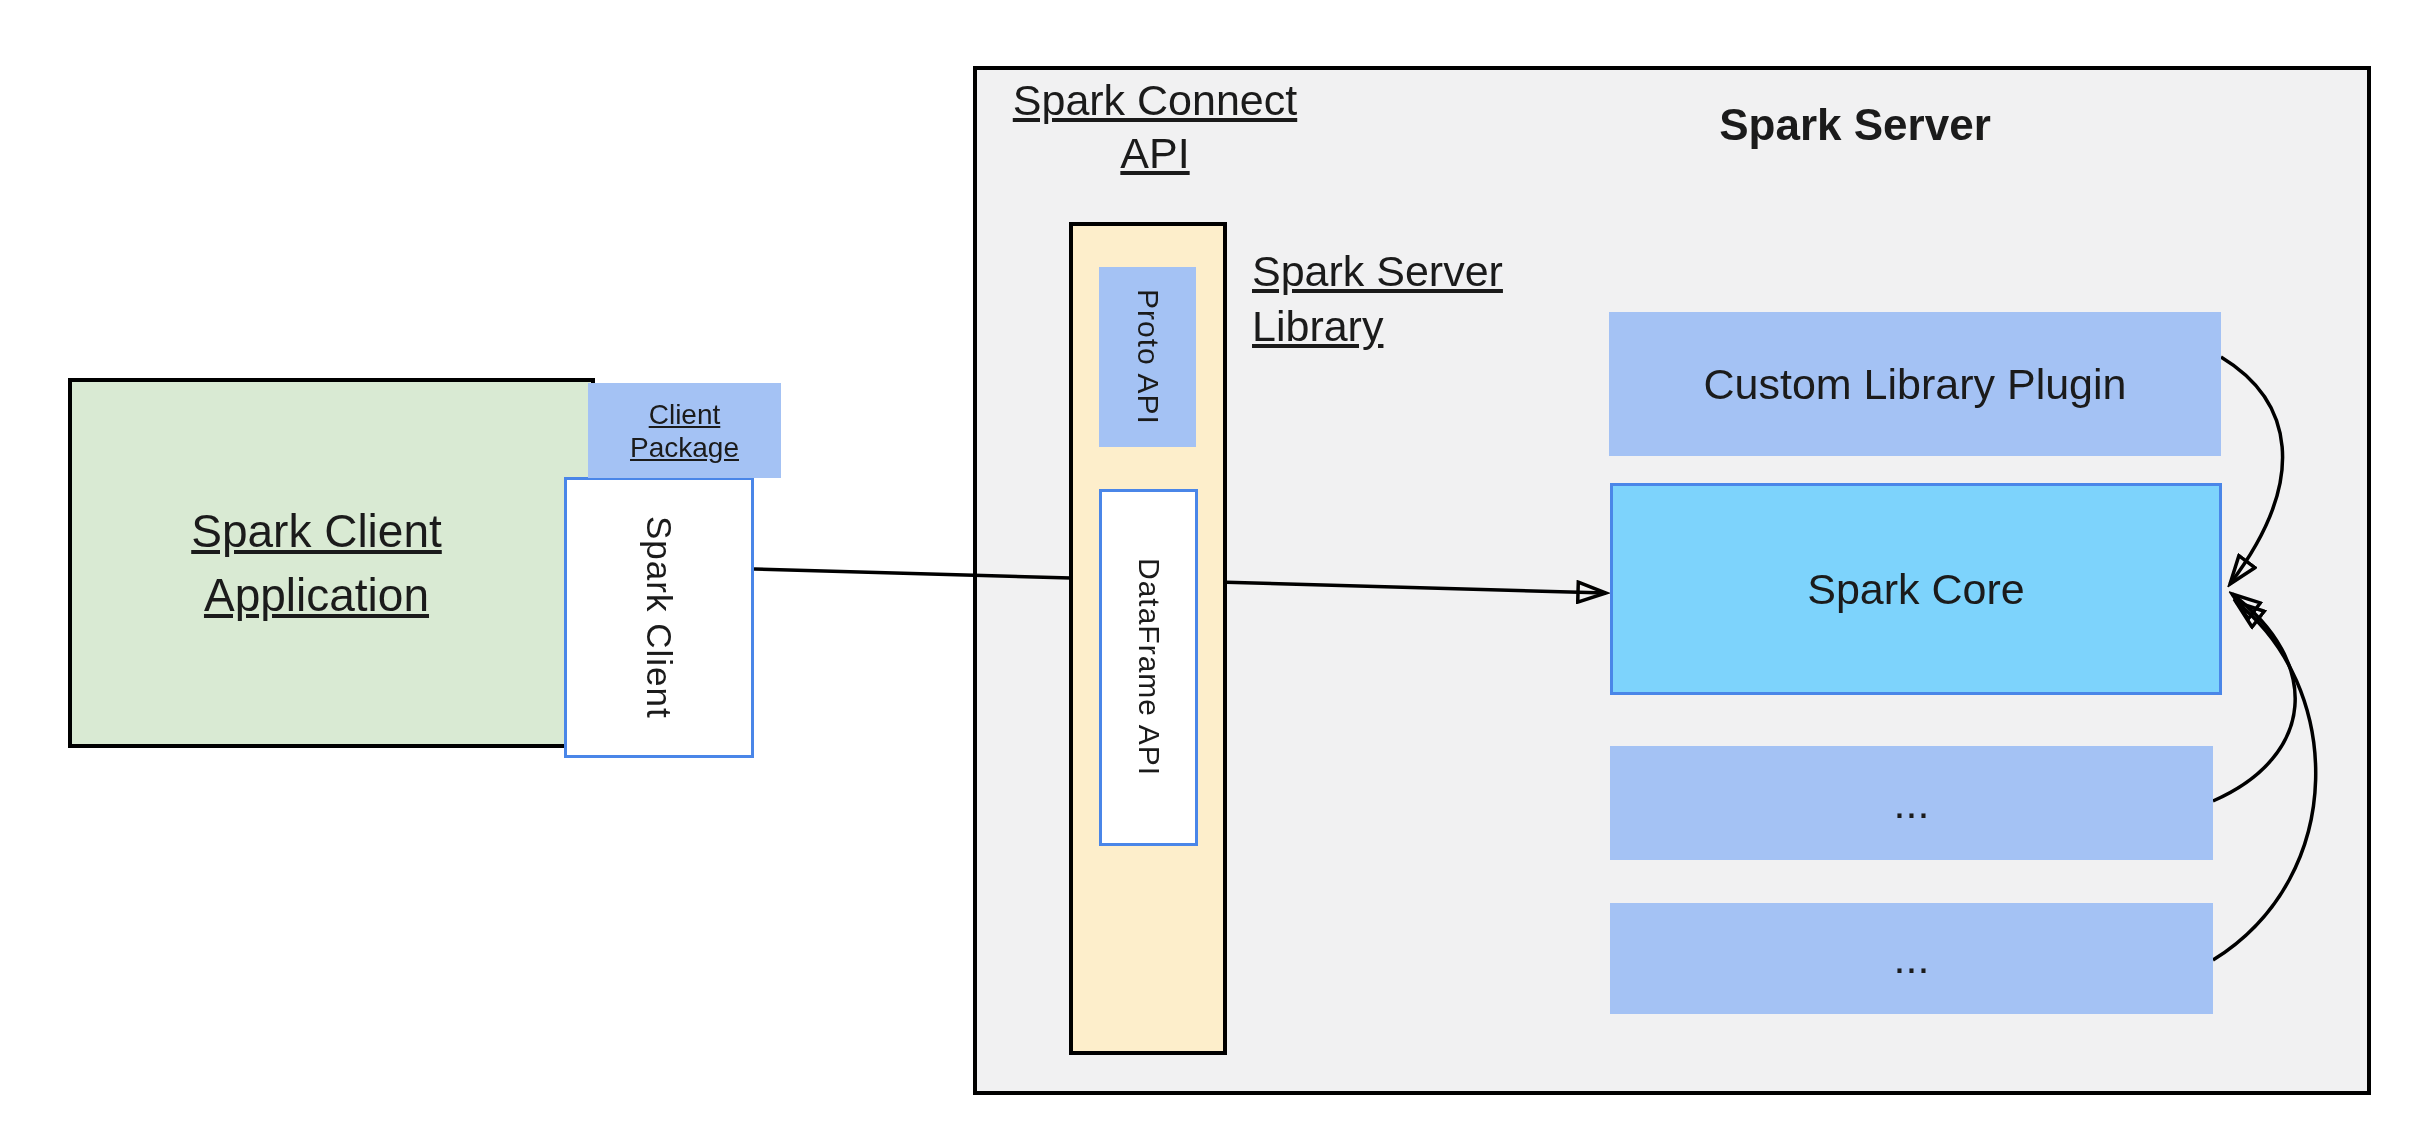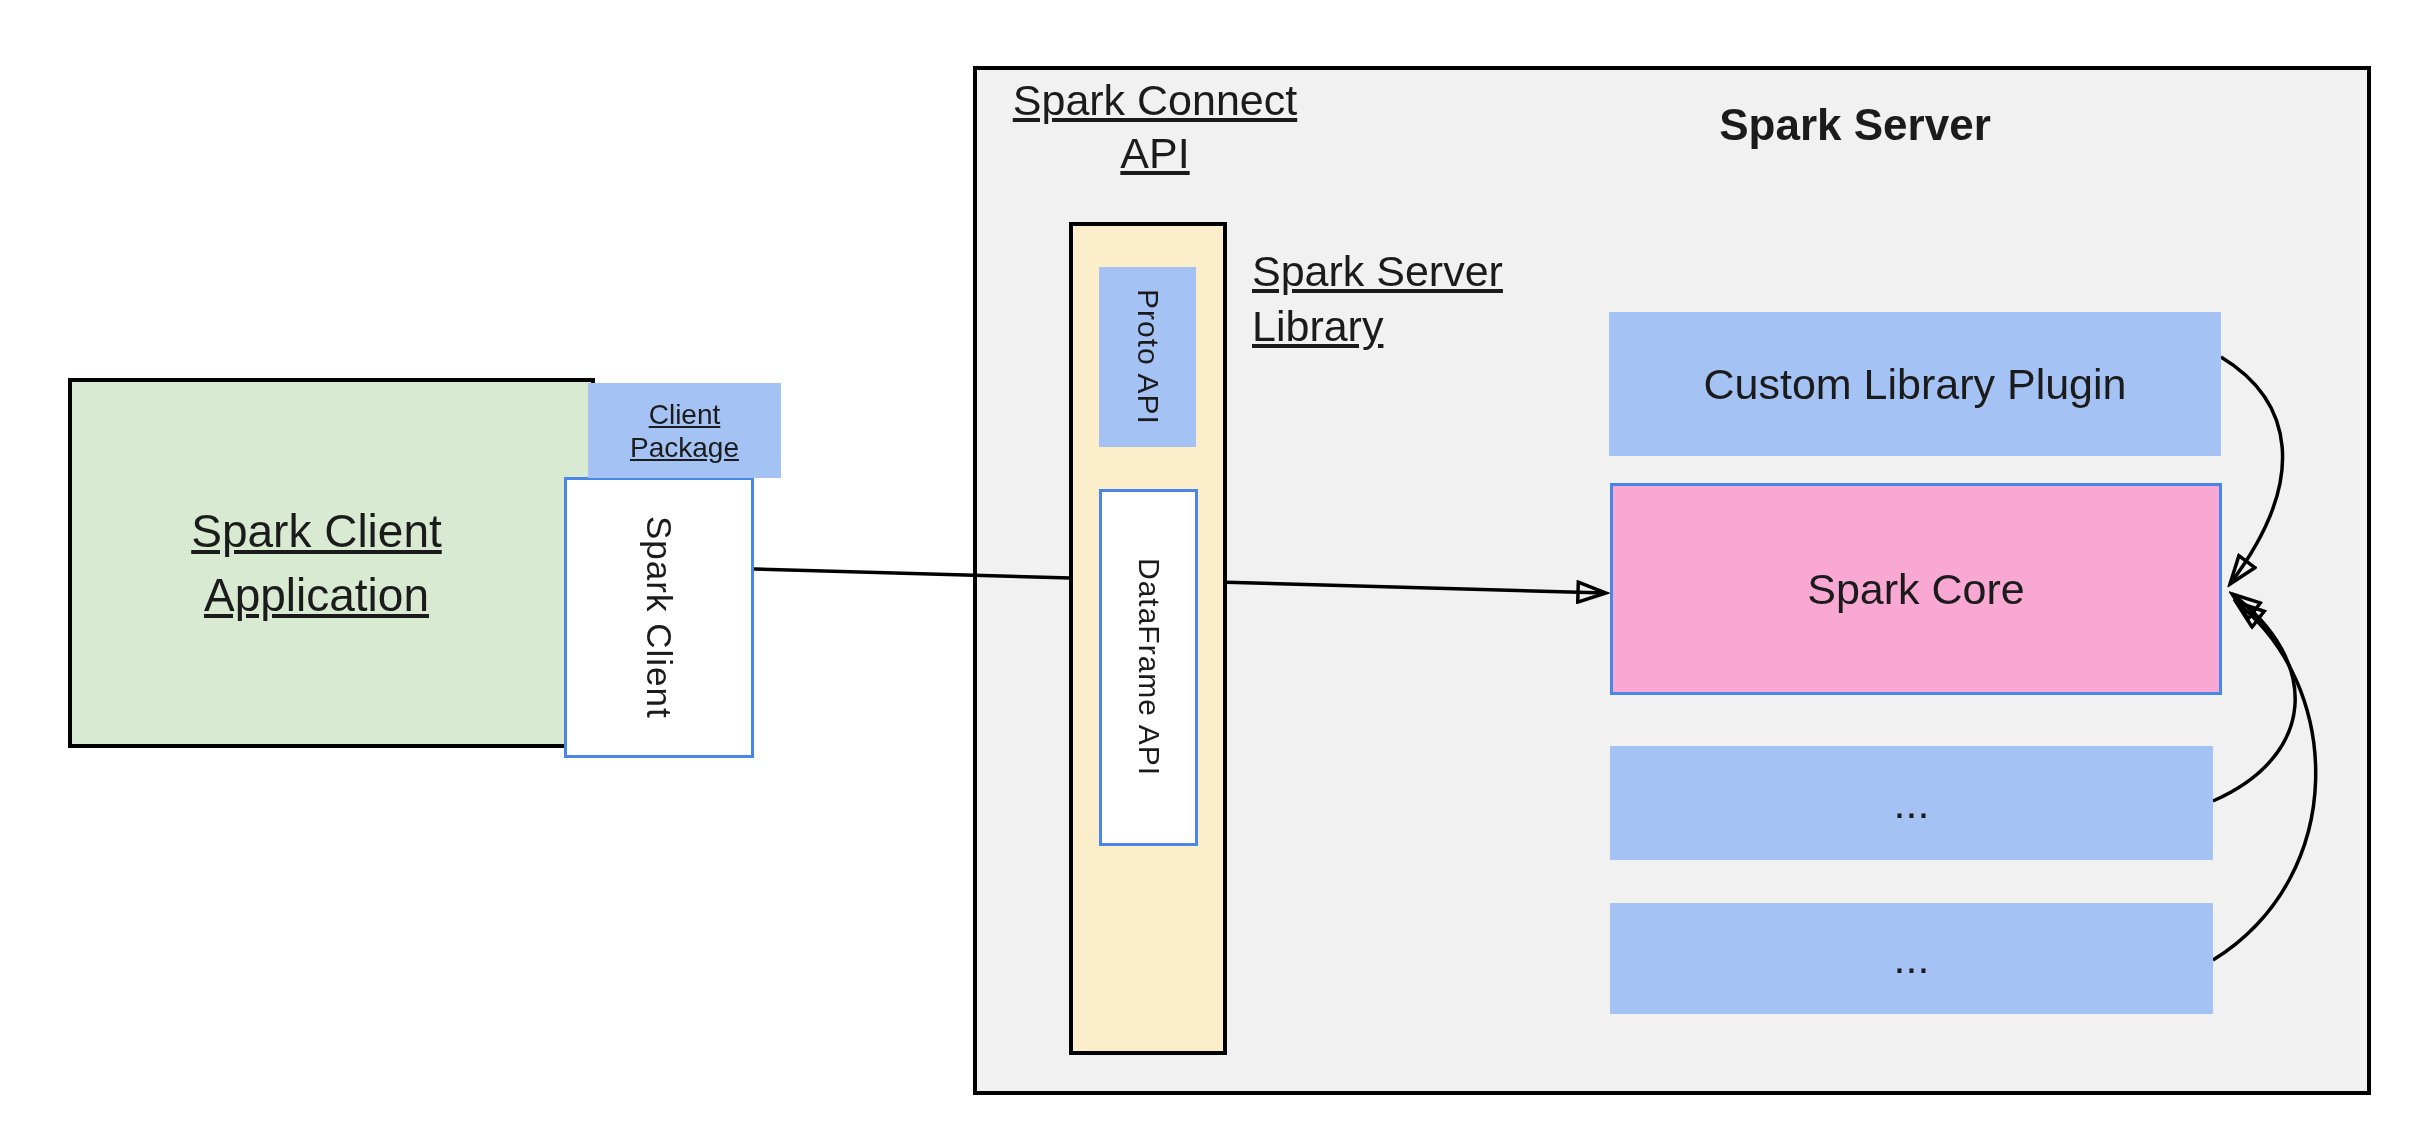--- a/index.html
+++ b/index.html
@@ -30,21 +30,21 @@
                   border:4px solid var(--line-color);z-index:3;}
   .client-app-label{left:68px;top:378px;width:497px;height:370px;font-size:46px;line-height:1.4;z-index:6;}
   .client-pkg-box{left:588px;top:383px;width:193px;height:95px;background:var(--blue-fill);
                   font-size:28px;line-height:33px;z-index:5;}
   .spark-client-box{left:564px;top:477px;width:190px;height:281px;background:#ffffff;
                     border:3px solid var(--blue-border);z-index:4;}
   .spark-client-box .vtext{font-size:35px;}
   
   .plugin-box{left:1609px;top:279px;width:612px;height:144px;background:var(--blue-fill);
               font-size:43px;z-index:3;margin-top:33px;}
-  .core-box{left:1610px;top:483px;width:612px;height:212px;background:#f9a8d4;
+  .core-box{left:1610px;top:483px;width:612px;height:212px;background:#7dd3fc;
             border:3px solid var(--blue-border);font-size:43px;z-index:3;}
   .dots-box-1{left:1610px;top:746px;width:603px;height:114px;background:var(--blue-fill);
               font-size:43px;z-index:3;}
   .dots-box-2{left:1610px;top:903px;width:603px;height:111px;background:var(--blue-fill);
               font-size:43px;z-index:3;}
   
   .connect-title{left:955px;top:74px;width:400px;font-size:43px;line-height:53px;text-align:center;z-index:6;}
   .server-title{left:1655px;top:100px;width:400px;font-size:44px;font-weight:bold;text-align:center;z-index:6;}
   .library-label{left:1252px;top:244px;font-size:43px;line-height:55px;text-align:left;z-index:6;}
 </style>

